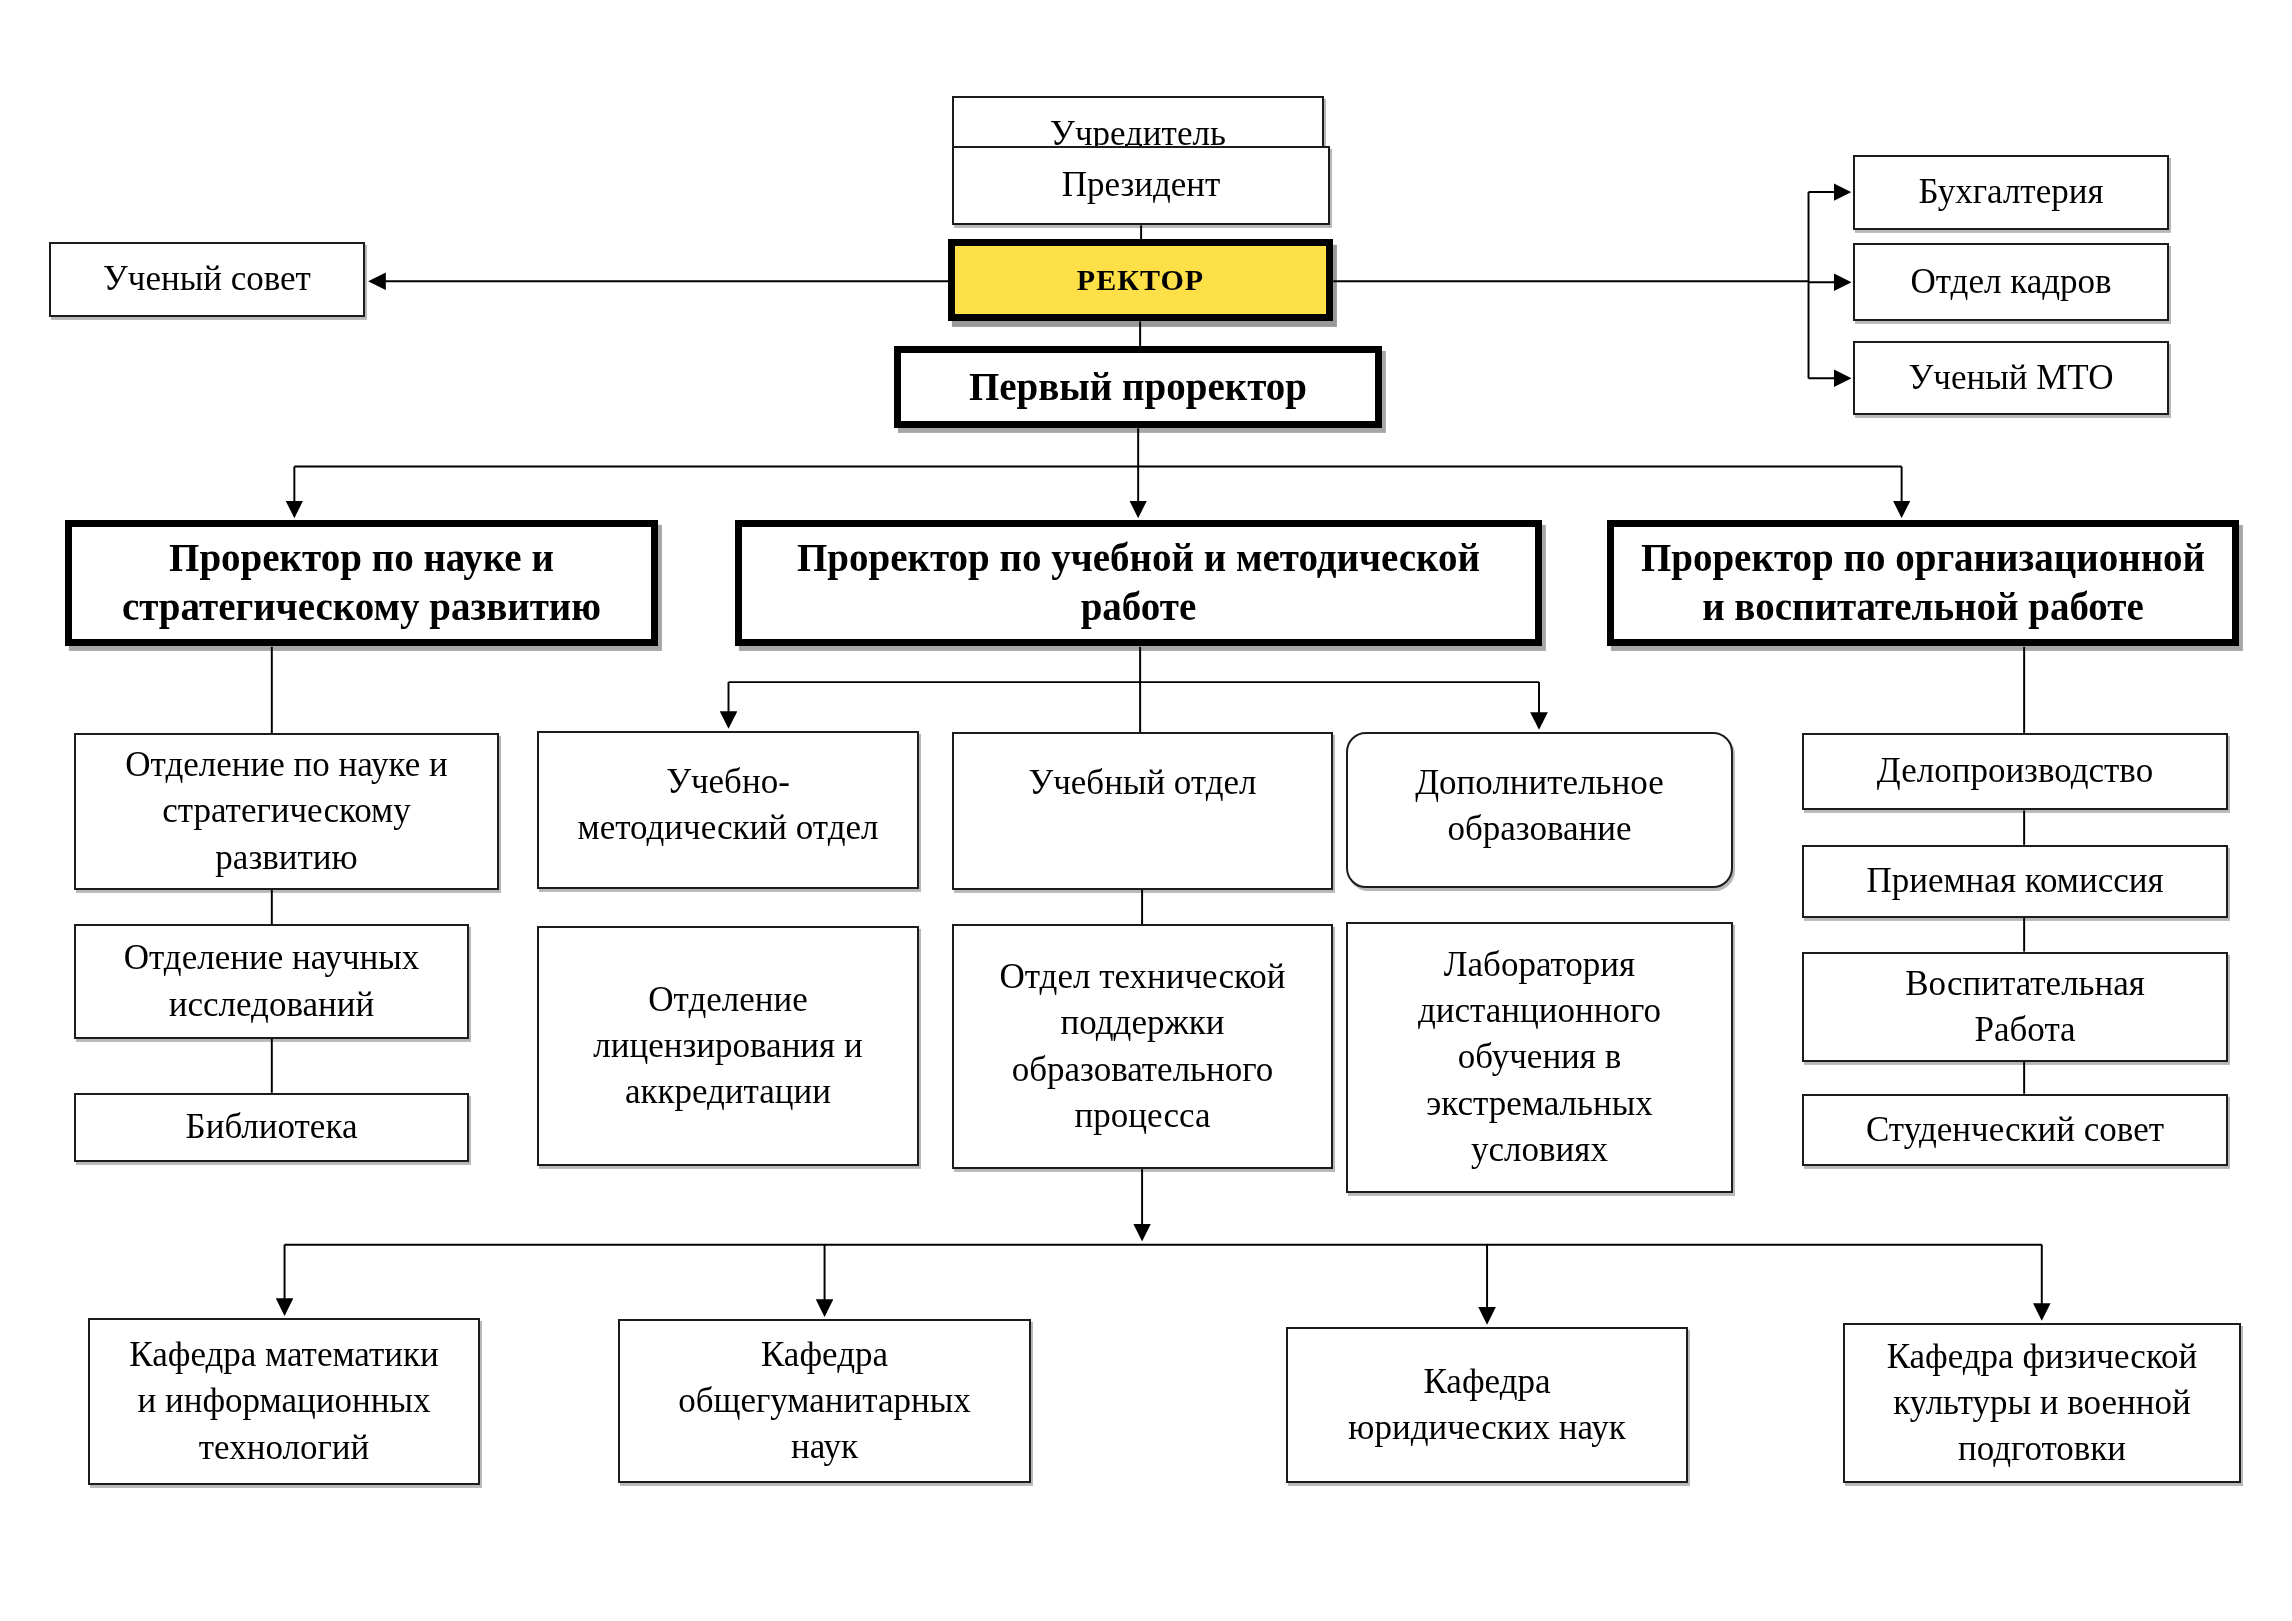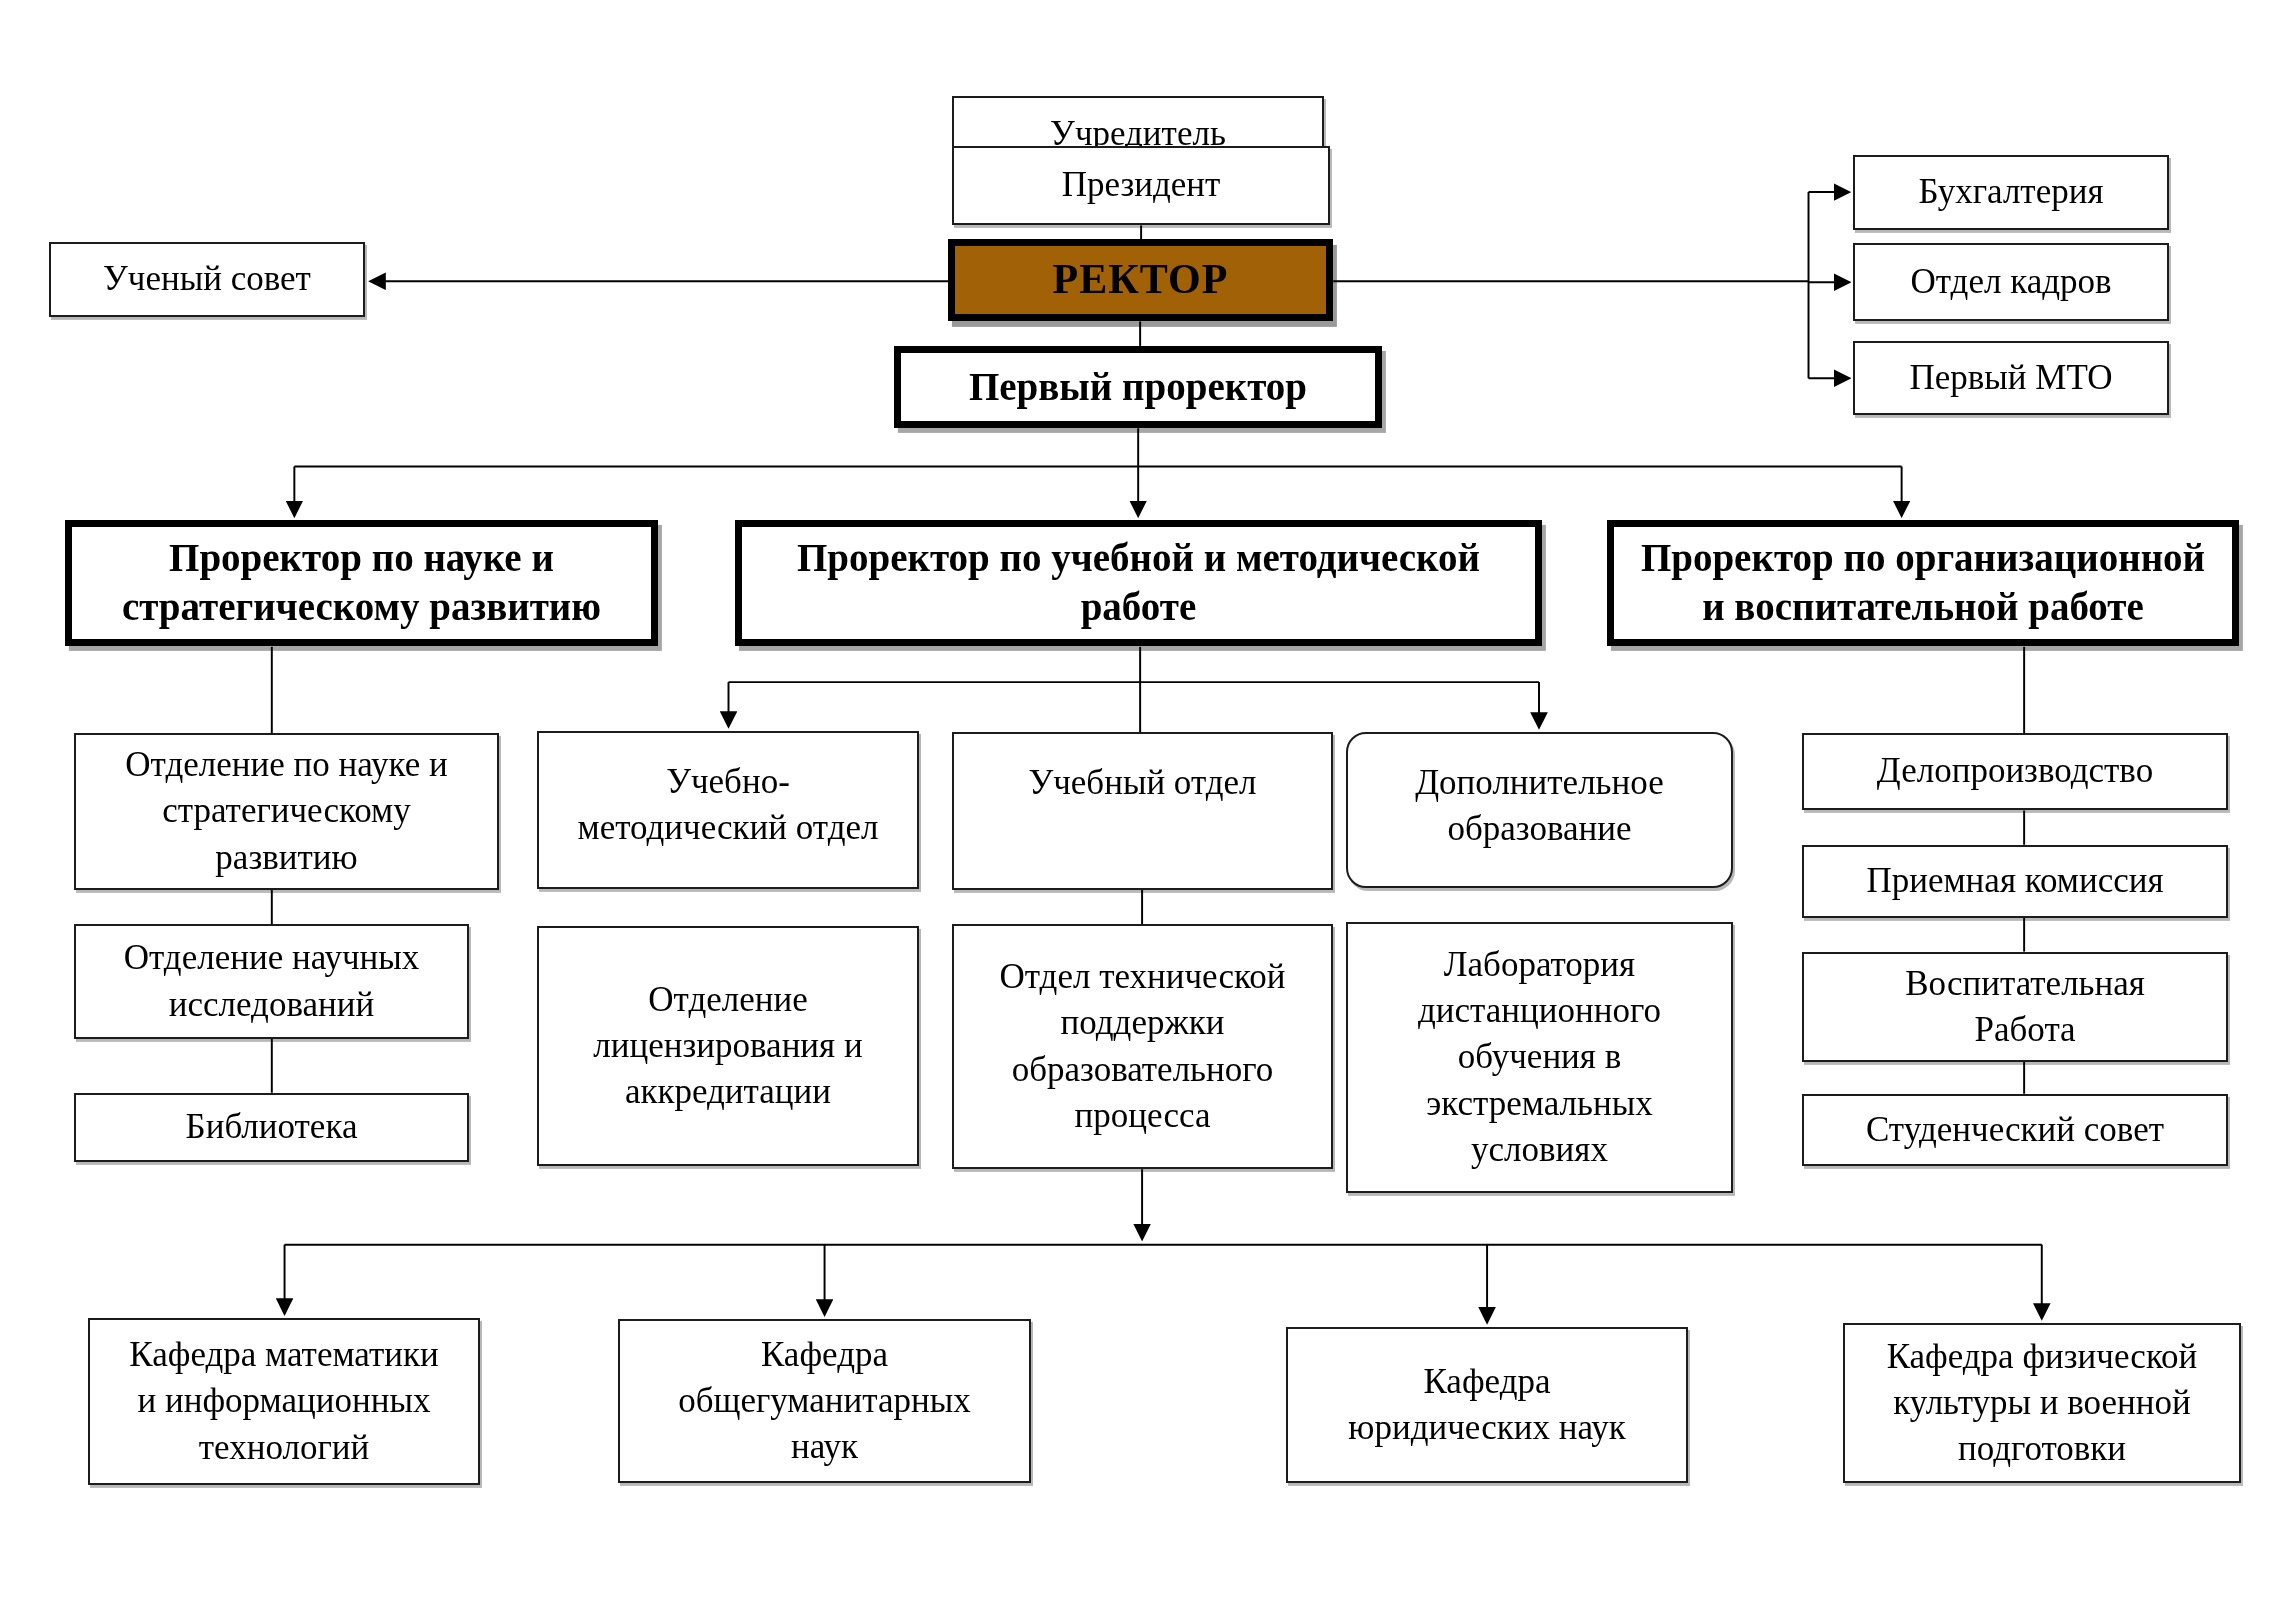--- a/index.html
+++ b/index.html
@@ -15,22 +15,22 @@
     display:flex;align-items:center;justify-content:center;
     text-align:center;white-space:pre-line;
     font-size:35px;line-height:1.32;padding:3.9px 11.8px;
     box-shadow:2px 2.9px 0 rgba(0,0,0,0.28);
   }
   .node.thick{
     border:7.8px solid #000;font-weight:bold;font-size:39px;line-height:1.25;
     box-shadow:3.9px 4.9px 0 rgba(0,0,0,0.35);
   }
   .node.rector{
-    border:7.8px solid #000;background:#a16207;font-weight:bold;
-    font-size:42px;letter-spacing:1px;
+    border:7.8px solid #000;background:#fde047;font-weight:bold;
+    font-size:30px;letter-spacing:1px;
     box-shadow:3.9px 5.9px 0 rgba(0,0,0,0.4);
   }
   .node.align-top{align-items:flex-start;padding-top:25.5px;}
 
   
   .n-ucheditel{left:952px;top:56px;width:372px;height:77px;margin-top:40px;}
   .n-prezident{left:952px;top:146px;width:378px;height:79px;}
   .n-rektor{left:948px;top:239px;width:385px;height:82px;}
   .n-uchenyi-sovet{left:49px;top:242px;width:316px;height:75px;}
   .n-buhgalteria{left:1853px;top:155px;width:316px;height:75px;}
@@ -112,21 +112,21 @@
       <line x1="2083" y1="1270" x2="2083" y2="1345" marker-end="url(#arr)"></line>
     </g>
   </svg>
 
   <div class="node n-ucheditel">Учредитель</div>
   <div class="node n-prezident">Президент</div>
   <div class="node rector n-rektor">РЕКТОР</div>
   <div class="node n-uchenyi-sovet">Ученый совет</div>
   <div class="node n-buhgalteria">Бухгалтерия</div>
   <div class="node n-otdel-kadrov">Отдел кадров</div>
-  <div class="node n-otdel-mto">Первый МТО</div>
+  <div class="node n-otdel-mto">Ученый МТО</div>
   <div class="node thick n-pervyi-prorektor">Первый проректор</div>
   <div class="node thick n-pror-nauka">Проректор по науке и
 стратегическому развитию</div>
   <div class="node thick n-pror-ucheb">Проректор по учебной и методической
 работе</div>
   <div class="node thick n-pror-org">Проректор по организационной
 и воспитательной работе</div>
   <div class="node n-otd-nauke">Отделение по науке и
 стратегическому
 развитию</div>

